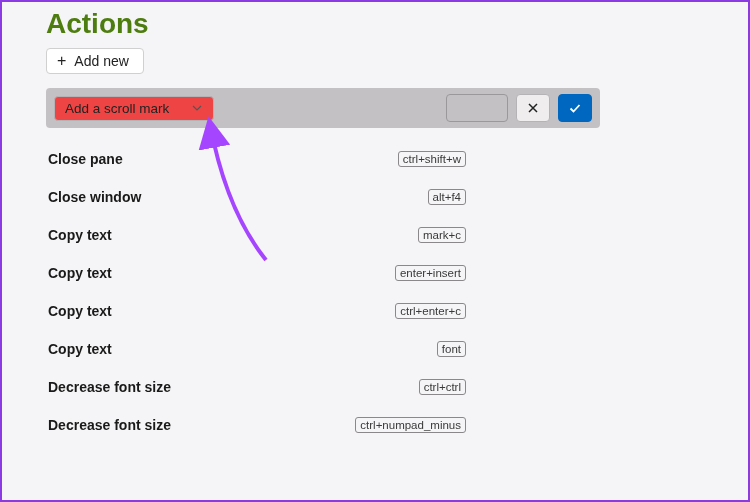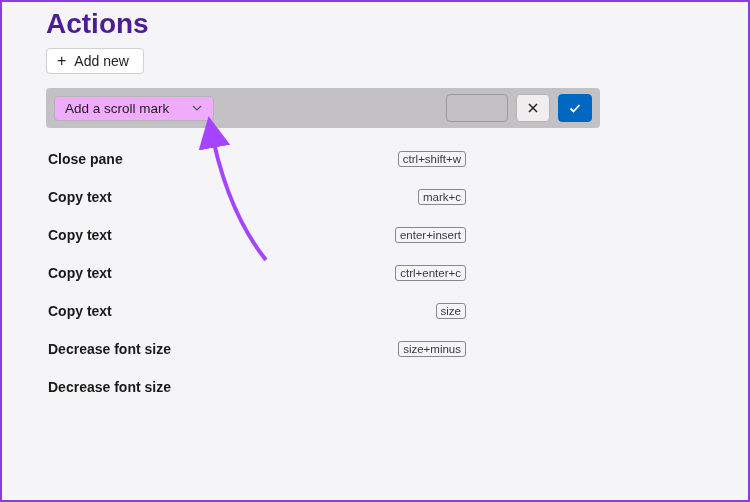--- a/index.html
+++ b/index.html
@@ -13,21 +13,21 @@
     position: relative;
     border: 2px solid #8a3be2;
   }
   .container {
     padding: 6px 0 0 44px;
   }
   h1 {
     font-size: 28px;
     font-weight: 600;
     margin: 0 0 8px 0;
-    color: #4c1d95;
+    color: #4d7c0f;
   }
   .add-new {
     display: inline-flex;
     align-items: center;
     gap: 8px;
     background: #fff;
     border: 1px solid #d0d0d0;
     border-radius: 4px;
     padding: 4px 14px 4px 10px;
     font-size: 14px;
@@ -43,21 +43,21 @@
     background: #c3c1c4;
     padding: 6px 8px;
     width: 554px;
     border-radius: 4px;
     margin-bottom: 12px;
   }
   .dropdown {
     display: inline-flex;
     align-items: center;
     justify-content: space-between;
-    background: #f0abfc;
+    background: #ef4444;
     border: 1px solid #b5b3b6;
     border-radius: 4px;
     padding: 4px 10px;
     width: 160px;
     font-size: 13.5px;
     color: #222;
     cursor: pointer;
   }
   .chevron {
     width: 12px; height: 12px;
@@ -141,47 +141,53 @@
     </div>
   </div>
 
   <div id="rows">
       <div class="action-row">
         <span class="action-label">Close pane</span>
         <span class="grow"></span>
         <span class="kbd">ctrl+shift+w</span>
       </div>
       <div class="action-row">
+        <span class="action-label">Close window</span>
+        <span class="grow"></span>
+        <span class="kbd">alt+f4</span>
+      </div>
+      <div class="action-row">
         <span class="action-label">Copy text</span>
         <span class="grow"></span>
         <span class="kbd">mark+c</span>
       </div>
       <div class="action-row">
         <span class="action-label">Copy text</span>
         <span class="grow"></span>
         <span class="kbd">enter+insert</span>
       </div>
       <div class="action-row">
         <span class="action-label">Copy text</span>
         <span class="grow"></span>
         <span class="kbd">ctrl+enter+c</span>
       </div>
       <div class="action-row">
         <span class="action-label">Copy text</span>
         <span class="grow"></span>
-        <span class="kbd">size</span>
+        <span class="kbd">font</span>
       </div>
       <div class="action-row">
         <span class="action-label">Decrease font size</span>
         <span class="grow"></span>
-        <span class="kbd">size+minus</span>
+        <span class="kbd">ctrl+ctrl</span>
       </div>
       <div class="action-row">
         <span class="action-label">Decrease font size</span>
         <span class="grow"></span>
+        <span class="kbd">ctrl+numpad_minus</span>
       </div>
     </div>
 </div>
 
 <svg class="arrow" width="120" height="170">
   <defs>
     <marker id="ah" markerWidth="8" markerHeight="8" refX="6" refY="4" orient="auto">
       <path d="M0,0 L8,4 L0,8 Z" fill="#a645ff"></path>
     </marker>
   </defs>

